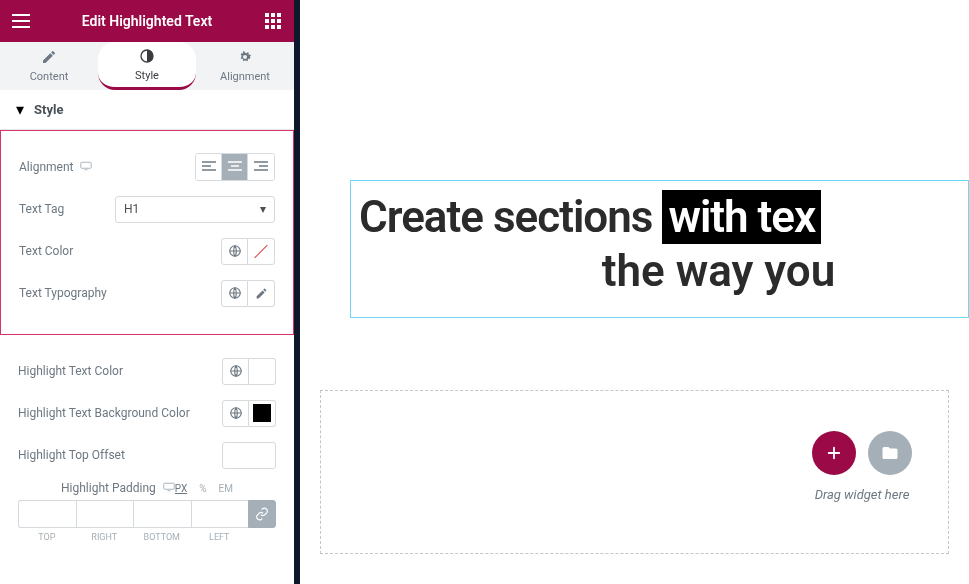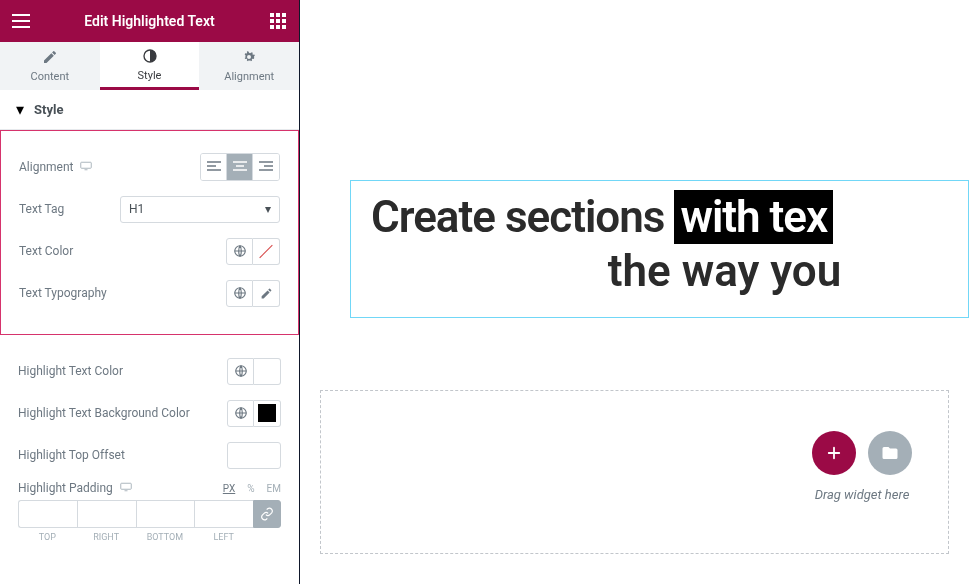--- a/index.html
+++ b/index.html
@@ -1,22 +1,22 @@
 <!DOCTYPE html>
 <html><head>
 <meta charset="utf-8">
 <style>
 * { box-sizing: border-box; margin: 0; padding: 0; font-family: -apple-system, BlinkMacSystemFont, "Segoe UI", Roboto, sans-serif; }
 body { width: 969px; height: 584px; background: #fff; display: flex; overflow: hidden; }
-.sidebar { width: 300px; height: 100%; background: #fff; border-right: 1px solid #0f172a; display: flex; flex-direction: column; }
+.sidebar { width: 300px; height: 100%; background: #fff; border-right: 6px solid #0f172a; display: flex; flex-direction: column; }
 .header { background: #9b0a46; color: #fff; height: 42px; display: flex; align-items: center; justify-content: space-between; padding: 0 10px; }
 .menu-icon, .apps-icon { width: 22px; height: 22px; display: flex; align-items: center; justify-content: center; cursor: pointer; }
 .header-title { font-size: 14px; font-weight: 600; }
 .tabs { display: flex; background: #f1f3f5; height: 48px; }
-.tab { flex: 1; display: flex; flex-direction: column; align-items: center; justify-content: center; font-size: 11px; color: #6d7882; cursor: pointer; gap: 2px; }
+.tab { flex: 1; display: flex; flex-direction: column; align-items: center; justify-content: center; font-size: 11px; color: #6d7882; cursor: pointer; gap: 2px; border-radius: 17px; }
 .tab.active { background: #fff; border-bottom: 3px solid #9b0a46; color: #393b3f; }
 .tab-icon svg { width: 16px; height: 16px; }
 .section-header { padding: 10px 16px; border-bottom: 1px solid #e6e9ec; display: flex; align-items: center; cursor: pointer; }
 .caret { margin-right: 10px; }
 .section-title { font-weight: 700; font-size: 13px; color: #495157; }
 .controls { padding: 15px 18px 20px 18px; }
 .highlighted-area { border: 1px solid #d6336c; padding: 15px 18px 20px 18px; margin: 0; }
 .control-row { display: flex; align-items: center; justify-content: space-between; height: 42px; font-size: 12px; color: #6d7882; }
 .control-label { display: flex; align-items: center; gap: 7px; }
 .resp-icon svg { width: 12px; height: 10px; }
@@ -38,33 +38,33 @@
 .padding-row { display: flex; margin-top: 4px; }
 .padding-cell { flex:1; display:flex; flex-direction:column; align-items:center; }
 .padding-input { width: 100%; height: 28px; border: 1px solid #d5dadf; border-right: none; }
 .padding-cell:first-child .padding-input { border-radius: 3px 0 0 3px; }
 .link-btn { width: 28px; height: 28px; background:#a4afb7; border-radius:0 3px 3px 0; display:flex; align-items:center; justify-content:center; border:1px solid #a4afb7; cursor:pointer; }
 .padding-label { font-size:9px; color:#a4afb7; margin-top:4px; }
 
 .collapse-handle { position:absolute; left:300px; top:470px; width:14px; height:36px; background:#e6e9ec; border-radius:0 4px 4px 0; display:flex; align-items:center; justify-content:center; cursor:pointer; }
 
 .canvas { flex:1; position:relative; background:#fff; overflow:hidden; }
-.preview-widget { position:absolute; left:50px; top:180px; right:0; border:1px solid #71d7f7; padding: 10px 0 20px 20px; }
+.preview-widget { position:absolute; left:50px; top:180px; right:0; border:1px solid #71d7f7; padding: 10px 0 20px 8px; }
 .htxt { font-size: 44px; font-weight: 600; color:#2b2b2b; letter-spacing:-1px; white-space: nowrap; }
 .hl { background:#000; color:#fff; padding: 1px 6px; }
 .line2 { text-align:center; font-size:44px; font-weight:600; color:#2b2b2b; margin-top: 2px; white-space: nowrap; padding-left: 110px; }
 
 .drop-section { position:absolute; left:20px; right:20px; top:390px; bottom:30px; border:1px dashed #c2c6cb; display:flex; flex-direction:column; align-items:center; justify-content:center; }
 .drop-right { position:absolute; right:36px; top:40px; display:flex; flex-direction:column; align-items:center; gap:12px; }
 .fab-row { display:flex; gap:12px; }
 .fab { width:44px; height:44px; border-radius:50%; display:flex; align-items:center; justify-content:center; cursor:pointer; }
 .fab-add { background:#9b0a46; }
 .fab-folder { background:#a4afb7; }
 .drag-text { font-size:13px; font-style:italic; color:#6d7882; }
-.padding-top-label { display:flex; align-items:center; justify-content:space-between; font-size:12px; color:#6d7882; margin-top:4px; }
+.padding-top-label { display:flex; align-items:center; justify-content:center; font-size:12px; color:#6d7882; margin-top:4px; }
 .controls-scroll { overflow-y:auto; flex:1;}
 </style>
 </head>
 <body>
 
 <div class="sidebar">
   <div class="header">
     <div class="menu-icon">
       <svg width="18" height="14" viewBox="0 0 18 14">
           <path d="M0 1h18M0 7h18M0 13h18" stroke="#fff" stroke-width="2"></path>

